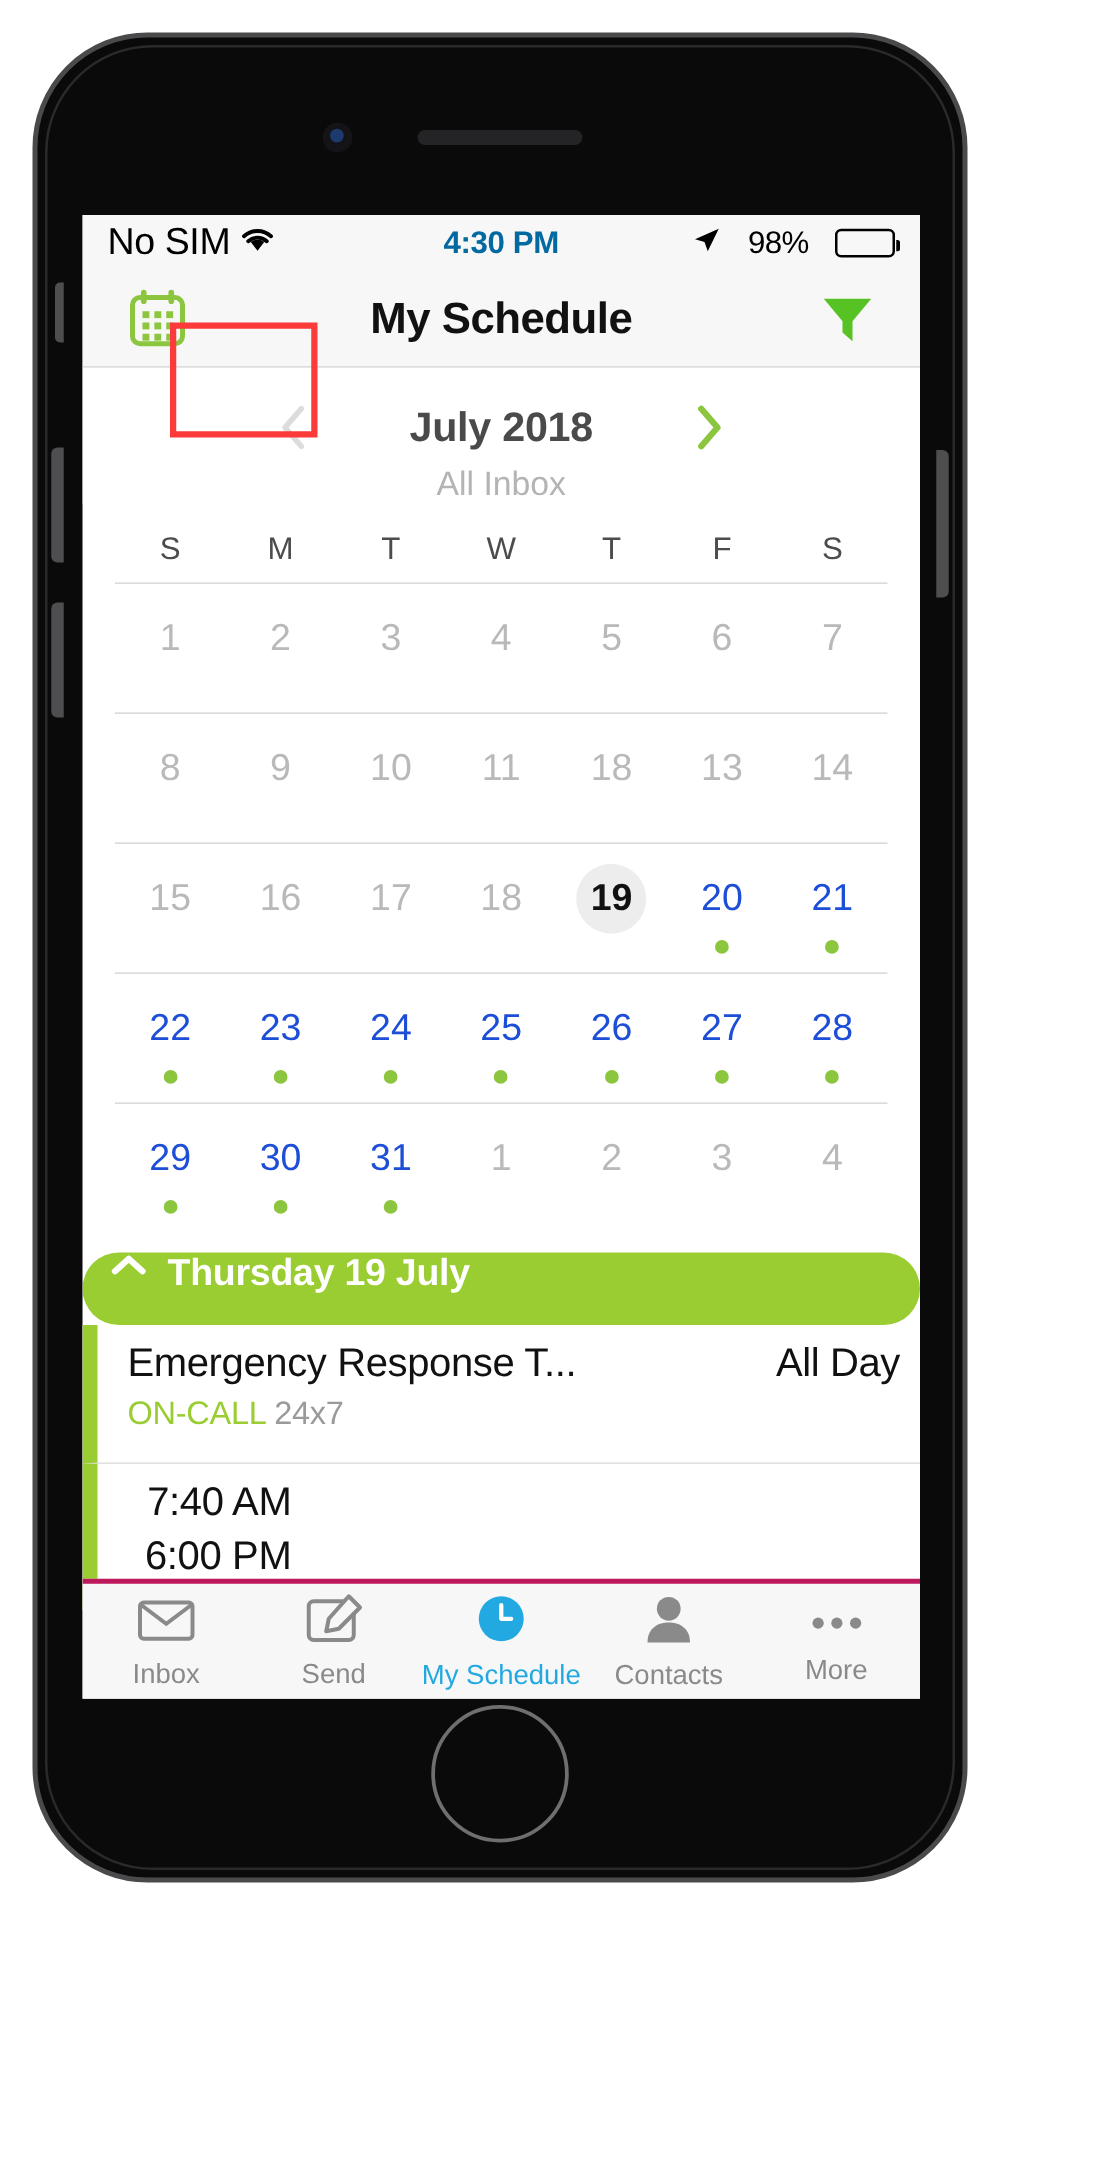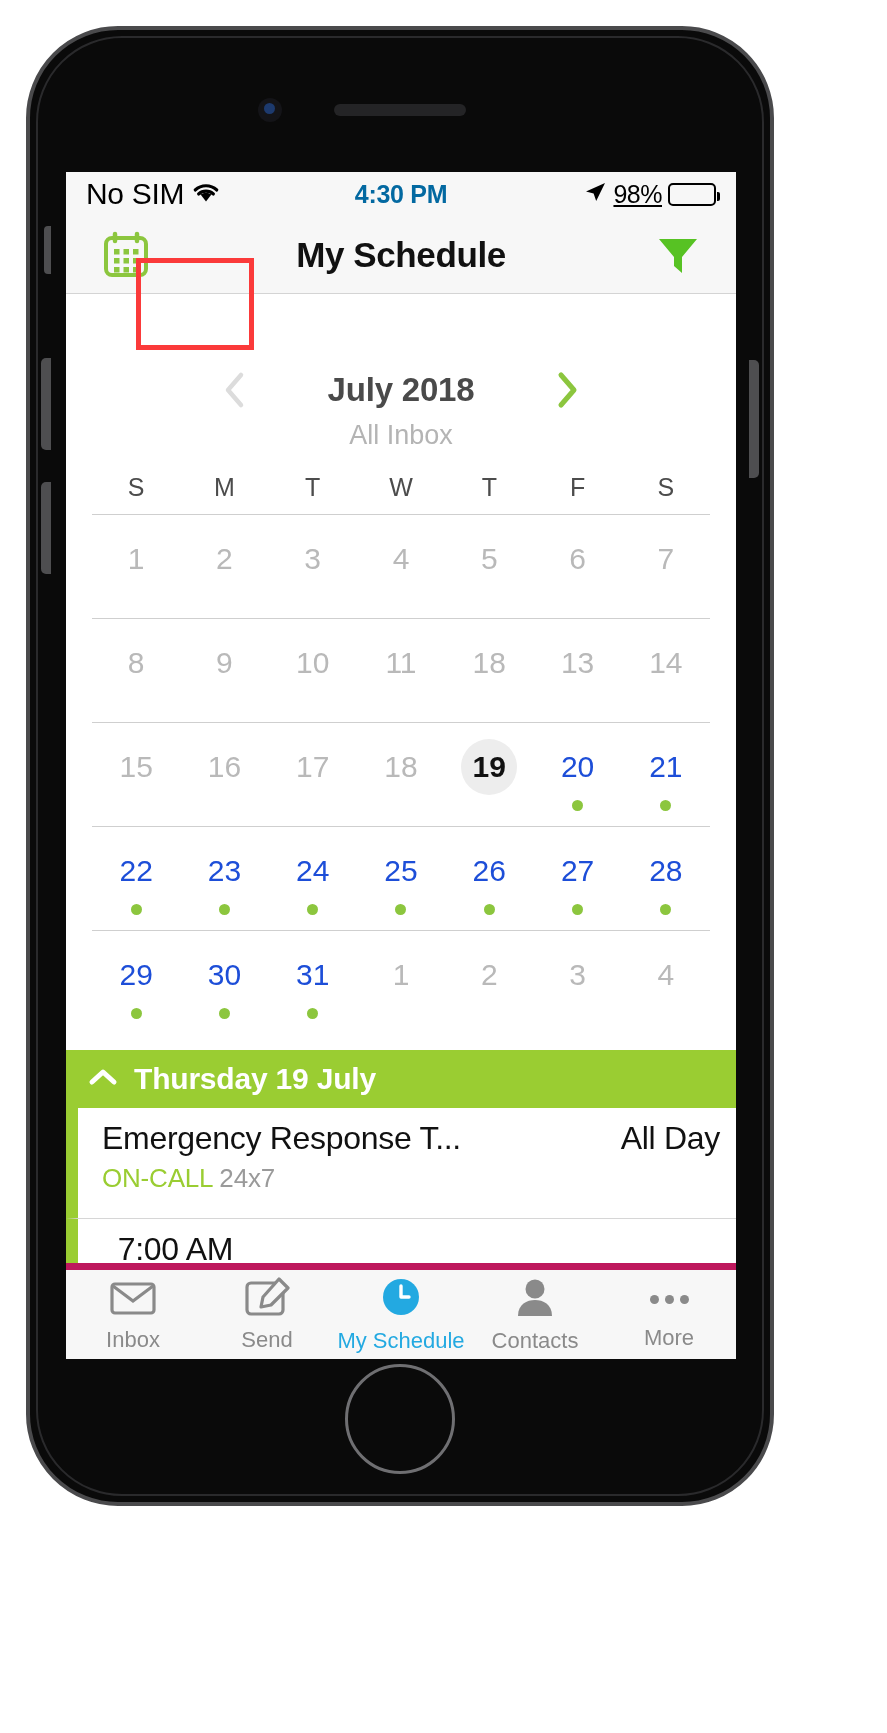--- a/index.html
+++ b/index.html
@@ -76,22 +76,22 @@
     position: relative;
   }
   .sb-left { display: flex; align-items: center; gap: 8px; }
   .sb-nosim { font-size: 30px; font-weight: 400; color: #000; letter-spacing: -0.3px; }
   .wifi-ico { display:block; }
   .sb-center {
     position: absolute; left: 0; right: 0; text-align: center;
     font-size: 25px; font-weight: 700; color: #0369a1; letter-spacing: -0.3px;
   }
   .sb-right {
-    margin-left: auto; display: flex; align-items: center; gap: 6px;
-    position: relative; z-index: 2; text-decoration: underline;
+    margin-left: auto; display: flex; align-items: center; gap: 21px;
+    position: relative; z-index: 2;
   }
   .sb-pct { font-size: 25px; font-weight: 400; color: #000; letter-spacing: -0.5px; }
   .battery {
     width: 48px; height: 23px; border: 2.5px solid #000;
     border-radius: 5px; position: relative; padding: 2px;
   }
   .battery::after {
     content:""; position:absolute; right:-6px; top:7px;
     width:3px; height:9px; background:#000; border-radius:0 2px 2px 0;
   }
@@ -123,21 +123,21 @@
     width: 118px; height: 92px;
     border: 5px solid #fb3a3a;
     z-index: 6; pointer-events: none;
   }
 
   
   .month-head {
     padding-top: 22px; text-align: center; background:#fff;
   }
   .month-row {
-    display:flex; align-items:center; justify-content:center; gap: 15px; margin-top: 48px;
+    display:flex; align-items:center; justify-content:center; gap: 15px;
   }
   .chev-prev, .chev-next {
     width: 52px; height: 52px; display:flex; align-items:center; justify-content:center;
   }
   .month-label {
     font-size: 33px; font-weight: 700; color:#4a4a4a; letter-spacing:-0.2px;
     width: 250px; text-align:center;
   }
   .shift-label {
     margin-top: 4px; font-size: 27px; color:#b4b4b4; font-weight:400;
@@ -169,22 +169,23 @@
   .dot {
     width: 11px; height: 11px; border-radius:50%;
     background:#8cc63e; margin-top: 5px;
   }
   .dot.hidden { visibility:hidden; }
 
   
   .agenda-head {
     margin-top: 16px;
     background:#9acd32; height: 58px;
-    display:flex; align-items:center; gap: 16px;
+    display:flex; align-items:flex-start; gap: 16px;
     padding-left: 22px;
+    border-radius: 29px;
   }
   .agenda-head-title {
     color:#fff; font-size: 30px; font-weight:700; letter-spacing:-0.2px;
   }
   .event-list { background:#fff; }
   .event-row {
     display:flex; border-left: 12px solid #9acd32;
     border-bottom: 1px solid #d6d6d6;
     padding: 12px 16px 24px 24px;
     min-height: 104px;
@@ -199,21 +200,21 @@
   .sub-detail { color:#9a9a9a; }
   .event-time {
     text-align:right; font-size: 32px; color:#111; letter-spacing:-0.3px;
     padding-left: 14px; white-space:nowrap;
   }
   .event-time div + div { margin-top: 6px; }
 
   
   .tab-bar {
     position:absolute; left:0; right:0; bottom:0; height: 96px;
-    background:#f7f7f7; border-top: 7px solid #be185d;
+    background:#f7f7f7; border-top: 4px solid #be185d;
     display:grid; grid-template-columns: repeat(5,1fr);
     align-items:center;
   }
   .tab {
     display:flex; flex-direction:column; align-items:center; gap: 4px;
   }
   .tab-label { font-size: 22px; color:#8a8a8a; }
   .tab.active .tab-label { color:#23a9e1; }
   .dots-icon { display:flex; gap:6px; align-items:center; height: 42px; }
   .dots-icon i { width:9px; height:9px; border-radius:50%; background:#8a8a8a; display:block; }
@@ -482,21 +483,21 @@
             <div class="event-main">
               <div class="event-title">Emergency Response T...</div>
               <div class="event-sub"><span class="oncall">ON-CALL</span><span class="sub-detail"> 24x7</span></div>
             </div>
             <div class="event-time">
               <div>All Day</div>
             </div>
           </div>
           <div class="event-row">
             <div class="event-time">
-              <div>7:00 AM</div>
+              <div>7:40 AM</div>
               <div>6:00 PM</div>
             </div>
           </div>
         </div>
     </div>
 
     <div class="tab-bar">
 
       <div class="tab">
         <span>

